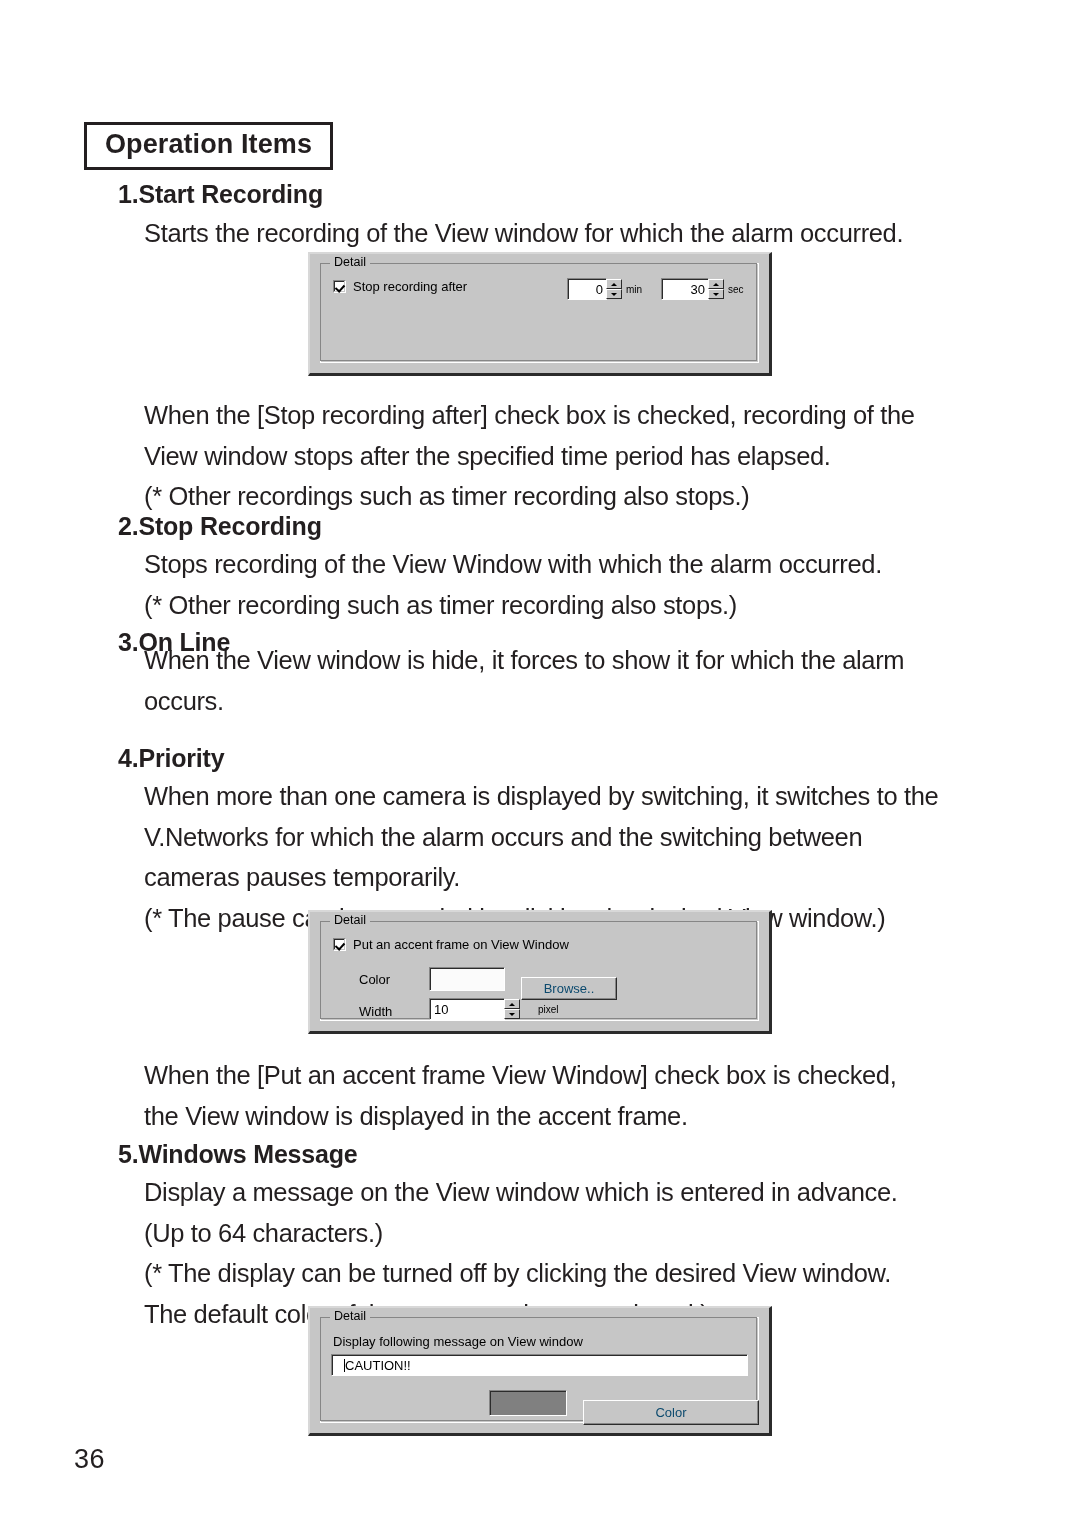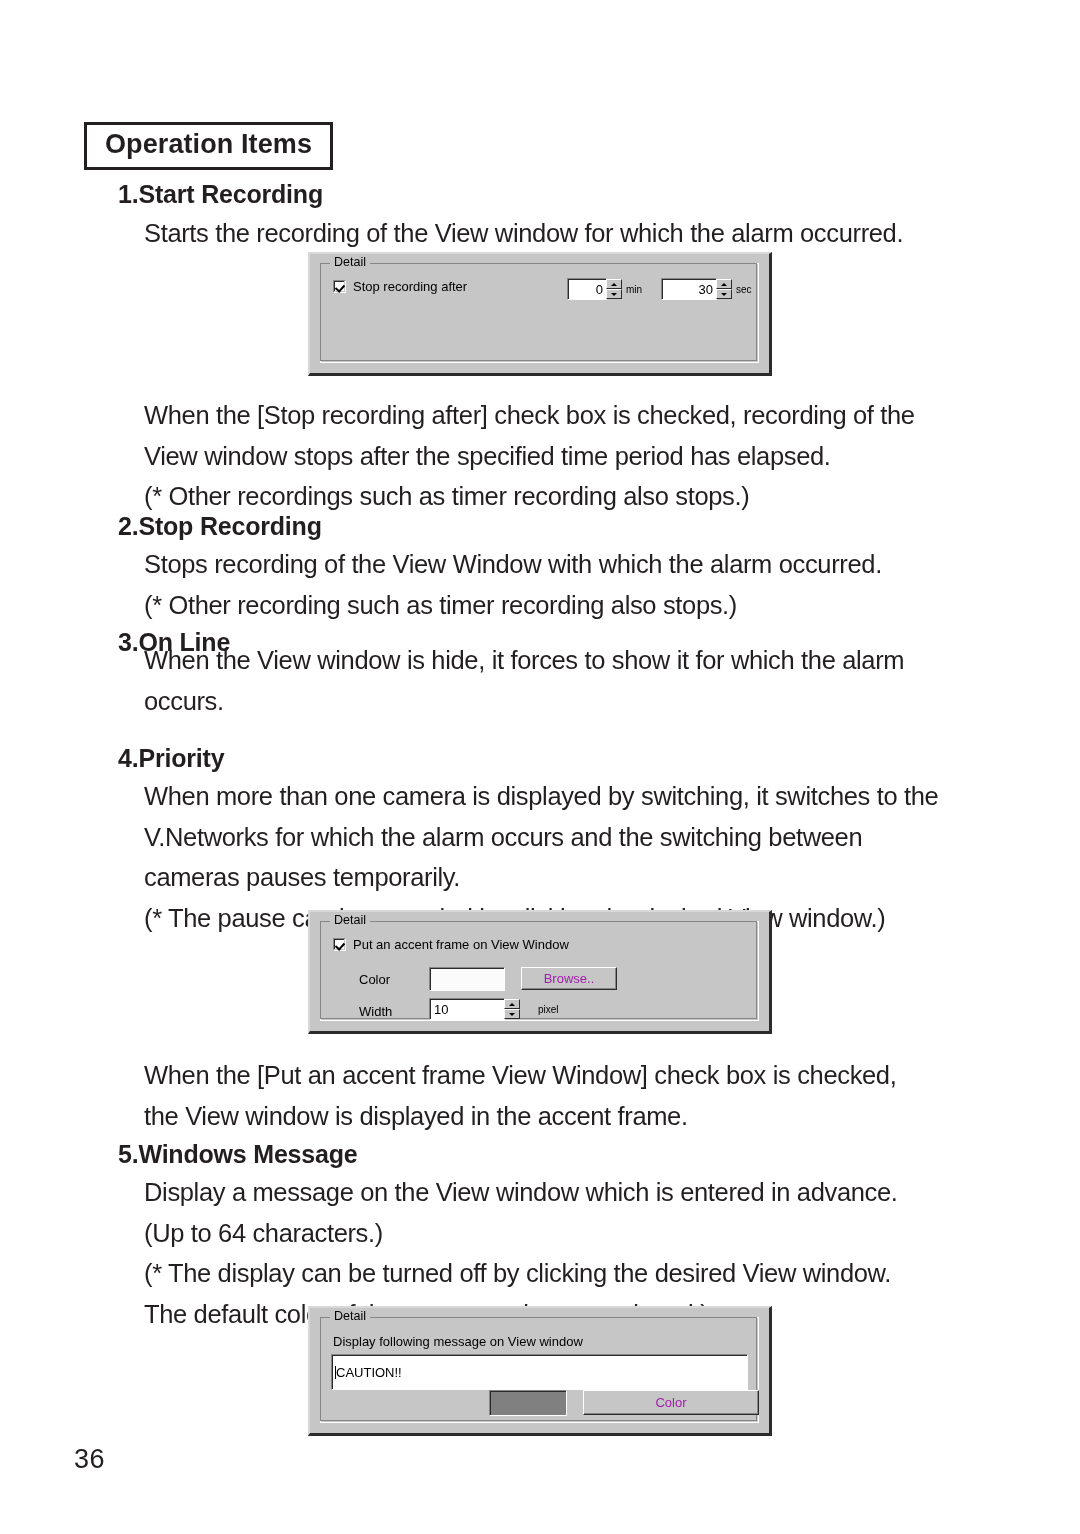--- a/index.html
+++ b/index.html
@@ -228,22 +228,23 @@
     border-top: 1px solid #ffffff;
     border-left: 1px solid #ffffff;
     border-right: 1px solid #2b2b2b;
     border-bottom: 1px solid #2b2b2b;
     box-shadow: inset -1px -1px 0 #868686;
     box-sizing: border-box;
     display: flex;
     align-items: center;
     justify-content: center;
     font-size: 13px;
-    color: #a21caf;
-    white-space: nowrap;
+    color: #0c4a6e;
+    white-space: nowrap;
+    margin-top: 10px;
   }
 
   .fld-label {
     position: absolute;
     font-size: 13px;
     white-space: nowrap;
   }
   .static-text {
     position: absolute;
     font-size: 13px;
@@ -288,21 +289,21 @@
               <span class="arrow-up"></span>
             </div>
             <div class="spin-btn">
               <span class="arrow-dn"></span>
             </div>
           </div>
           <span class="unit">min</span>
         </div>
 
         <div class="spin-wrap" style="left:340px; top:14px;">
-          <div class="sunken spin-edit" style="width:56px;">30</div>
+          <div class="sunken spin-edit" style="width:48px;">30</div>
           <div class="spin-btns">
             <div class="spin-btn">
               <span class="arrow-up"></span>
             </div>
             <div class="spin-btn">
               <span class="arrow-dn"></span>
             </div>
           </div>
           <span class="unit">sec</span>
         </div>
@@ -364,21 +365,21 @@
 (Up to 64 characters.)
 (* The display can be turned off by clicking the desired View window.
 The default color of the message characters is red.)</div>
 
     <div class="dlg" style="left:308px; top:1306px; width:464px; height:130px;">
       <div class="groupbox">
         <div class="group-legend">Detail</div>
 
         <div class="static-text" style="left:12px; top:16px;">Display following message on View window</div>
 
-        <div class="sunken" style="position:absolute; left:10px; top:36px; right:10px; height:36px; display:flex; align-items:center; padding-left:3px;">
+        <div class="sunken" style="position:absolute; left:10px; top:36px; right:10px; height:22px; display:flex; align-items:center; padding-left:12px;">
           <span class="caret"></span>
             <span style="font-size:13px;">CAUTION!!</span>
         </div>
 
         <div class="sunken" style="position:absolute; left:168px; top:72px; width:78px; height:26px; background:#808080;"></div>
         <div class="btn" style="left:262px; top:72px; width:176px; height:25px;">Color</div>
       </div>
     </div>
 
   </div>

